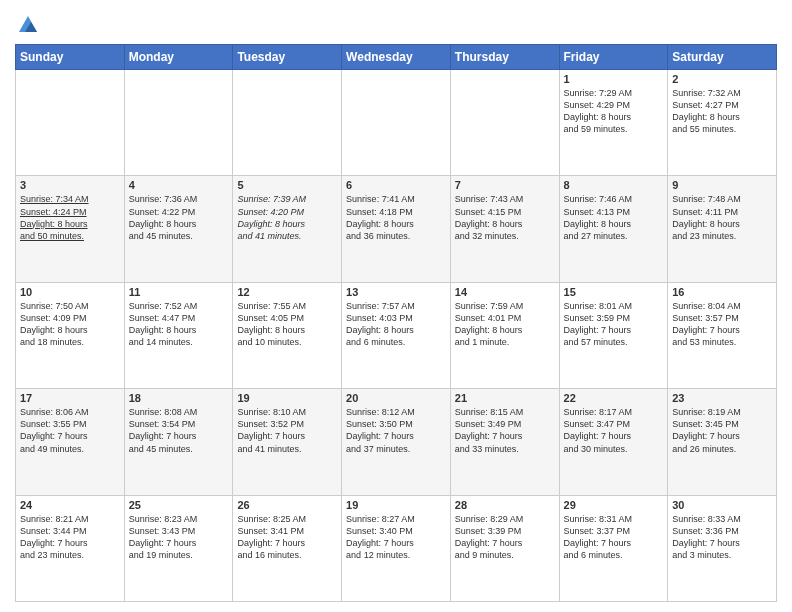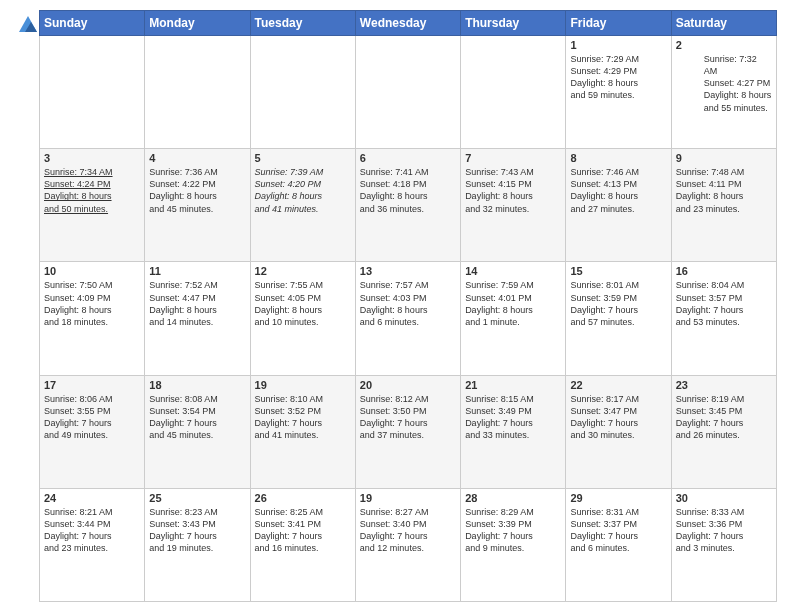--- a/index.html
+++ b/index.html
@@ -8,21 +8,21 @@
       background: #fff;
       width: 792px;
       height: 612px;
       overflow: hidden;
     }
     .page {
       width: 792px;
       height: 612px;
       padding: 10px 15px;
       display: flex;
-      flex-direction: row;
+      flex-direction: column;
     }
     .header {
       display: flex;
       justify-content: space-between;
       align-items: flex-start;
       margin-bottom: 8px;
     }
     .logo {
       display: flex;
       flex-direction: column;
@@ -152,21 +152,21 @@
           <td class="empty-cell"></td>
           <td>
             <span class="day-num">1</span>
             <div class="day-info" style="white-space: pre-line;">Sunrise: 7:29 AM
 Sunset: 4:29 PM
 Daylight: 8 hours
 and 59 minutes.</div>
           </td>
           <td>
             <span class="day-num">2</span>
-            <div class="day-info" style="white-space: pre-line; margin-left: 28px;">Sunrise: 7:32 AM
+            <div class="day-info" style="white-space: pre-line;">Sunrise: 7:32 AM
 Sunset: 4:27 PM
 Daylight: 8 hours
 and 55 minutes.</div>
           </td>
         </tr>
         <tr>
           <td>
             <span class="day-num">3</span>
             <div class="day-info" style="white-space: pre-line; text-decoration: underline;">Sunrise: 7:34 AM
 Sunset: 4:24 PM

